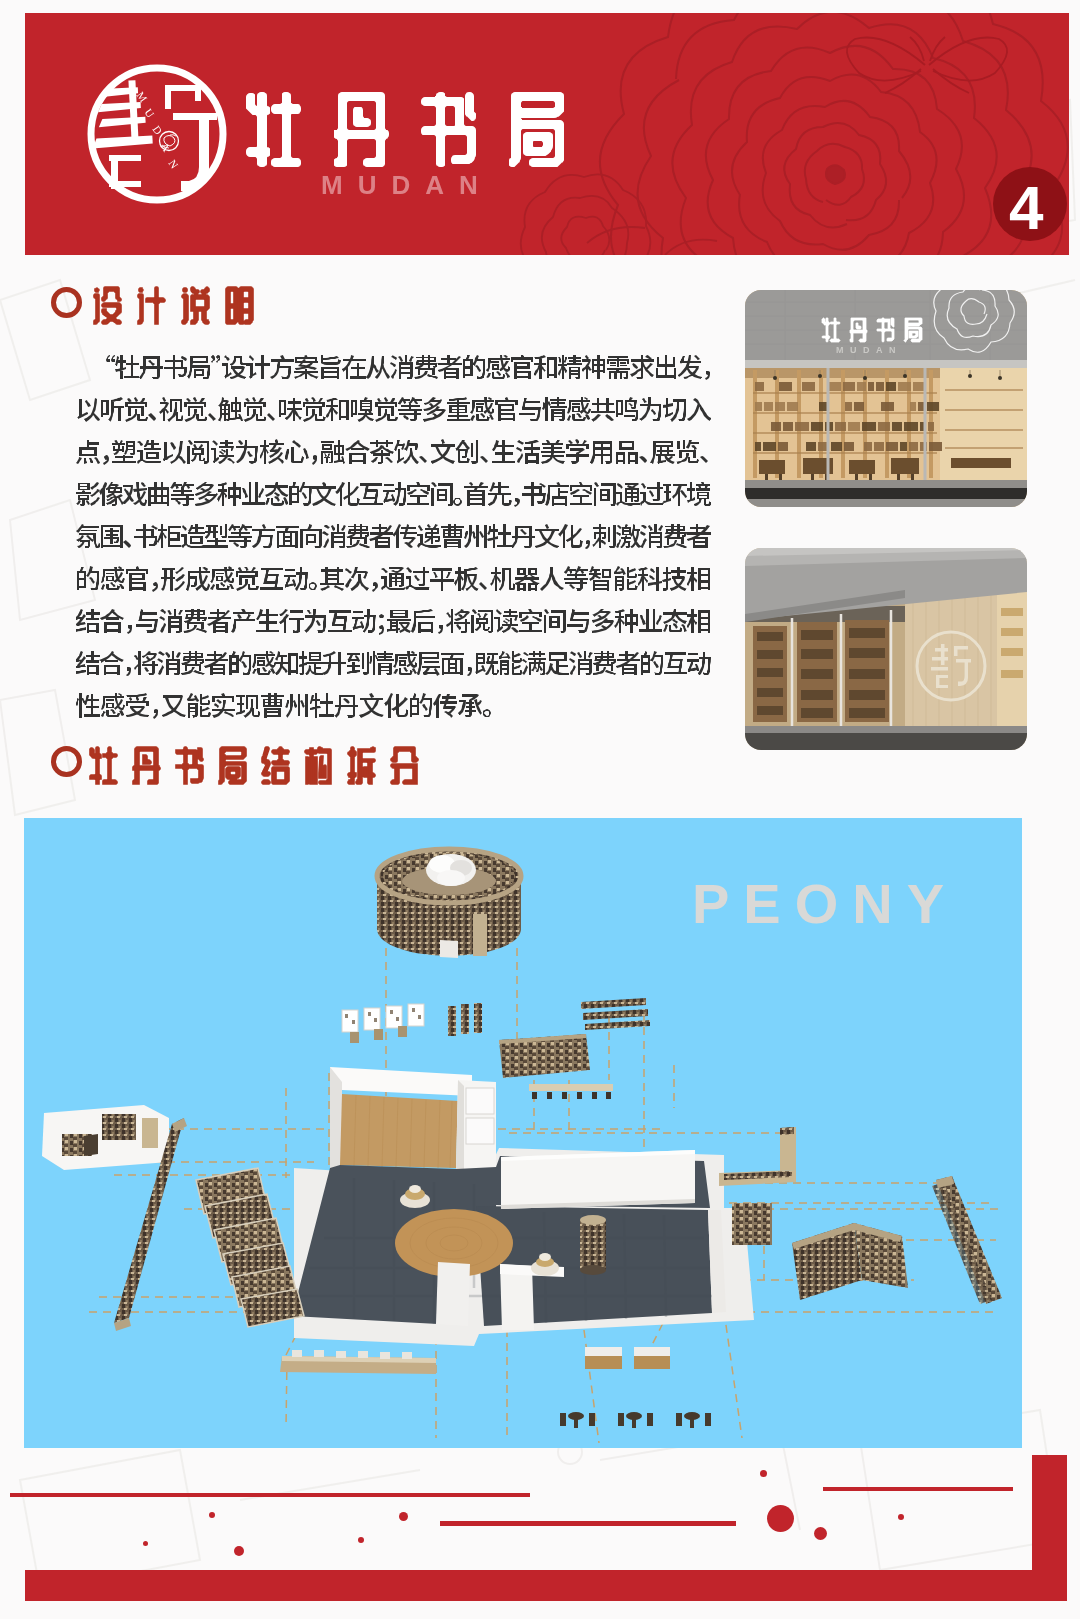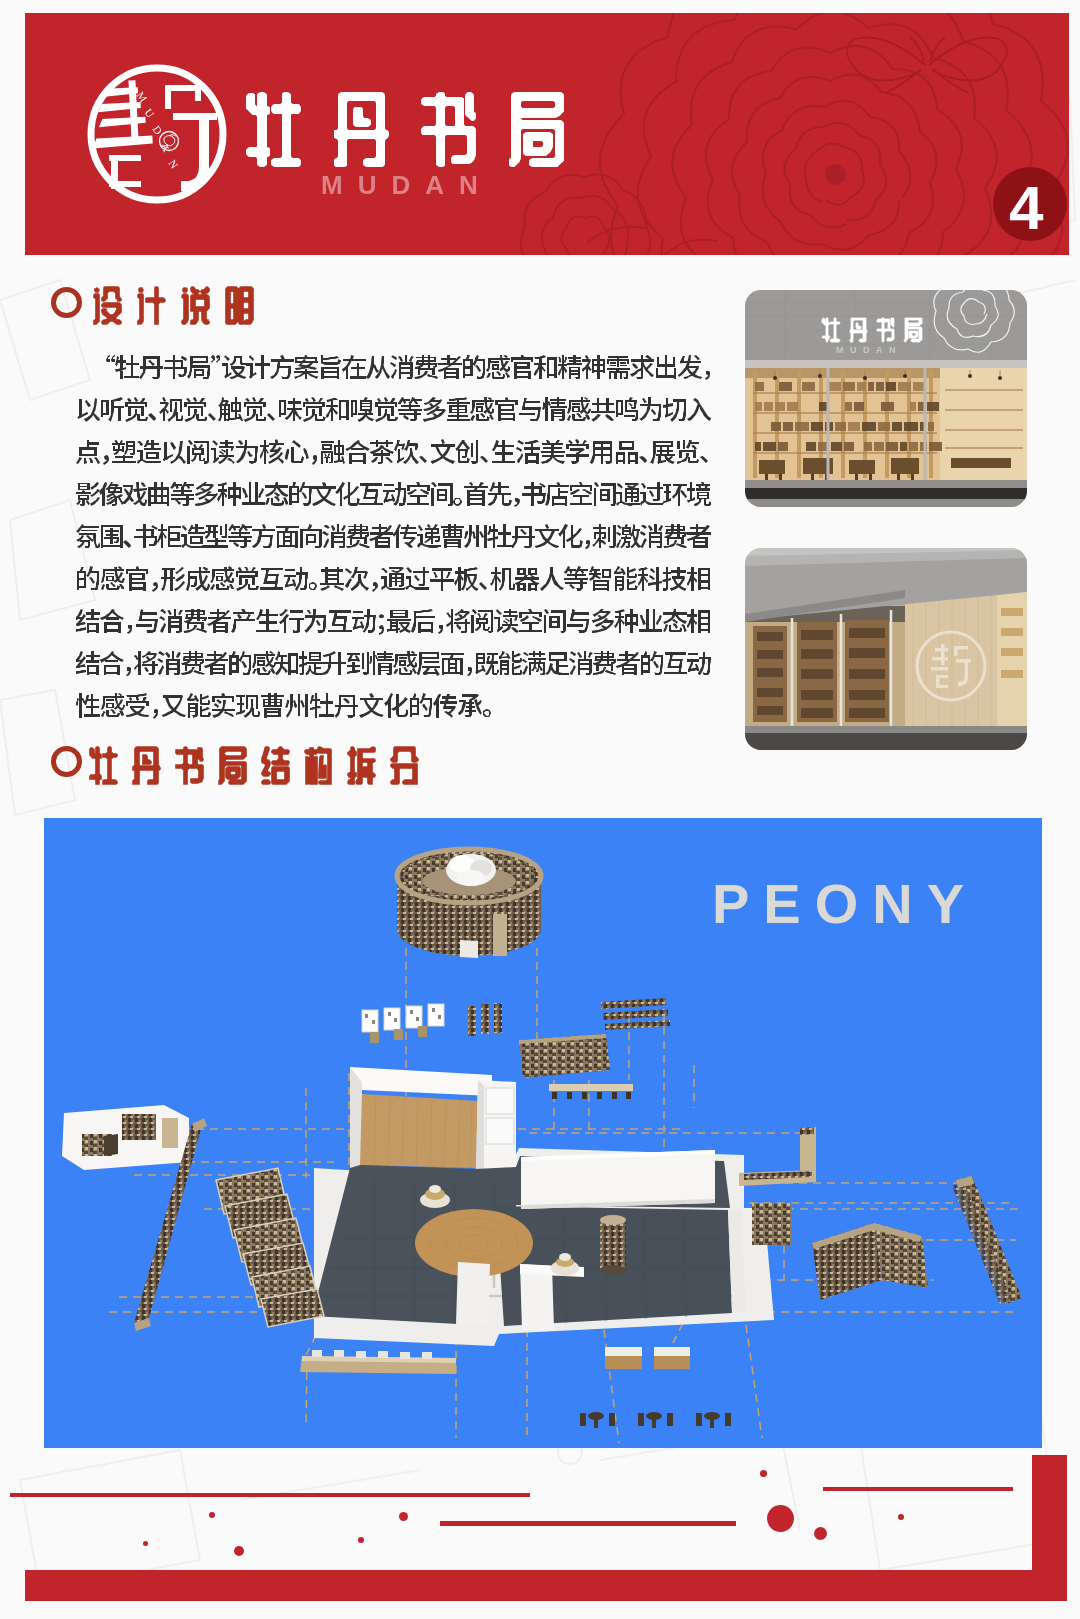--- a/index.html
+++ b/index.html
@@ -317,21 +317,21 @@
       <polygon points="0,8 282,2 282,12 0,20" fill="#b5b4b2"></polygon>
 <polygon points="0,18 282,10 282,44 0,72" fill="#a3a2a0"></polygon>
 <polygon points="0,66 160,42 160,50 0,74" fill="#8b8a88"></polygon>
 <rect x="0" y="178" width="282" height="7" fill="#8b8987"></rect>
 <rect x="0" y="185" width="282" height="17" fill="#4b4946"></rect>
 </svg>
 </div>
 
 <div class="abs" style="left:51px;top:746px;width:21px;height:21px;border:5px solid #a93220;border-radius:50%"></div>
 
-<div class="abs" style="left:44px;top:818px;width:998px;height:630px;background:#3b82f6;overflow:hidden">
+<div class="abs" style="left:24px;top:818px;width:998px;height:630px;background:#7dd3fc;overflow:hidden">
 <svg width="998" height="630" viewBox="0 0 998 630">
 <defs>
 <pattern id="bk" width="7" height="6" patternUnits="userSpaceOnUse">
 <rect width="7" height="6" fill="#6d5c49"></rect>
 <rect x="0" y="0" width="3" height="4" fill="#3f332a"></rect>
 <rect x="4" y="2" width="2" height="3" fill="#8d7a60"></rect>
 <rect x="2" y="4" width="3" height="2" fill="#c9b696"></rect>
 </pattern>
 <pattern id="bk2" width="9" height="7" patternUnits="userSpaceOnUse">
 <rect width="9" height="7" fill="#8a785f"></rect>

